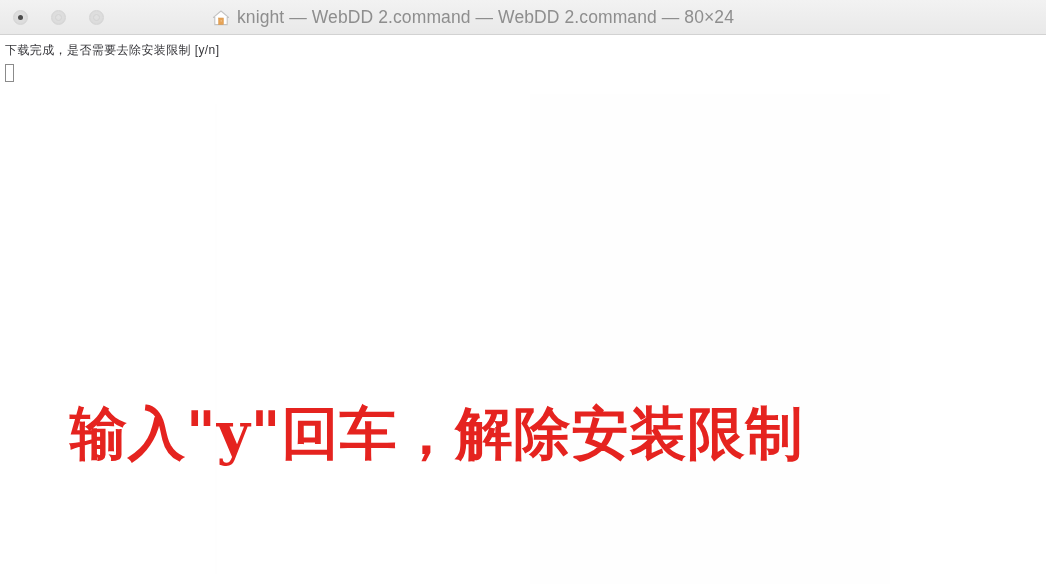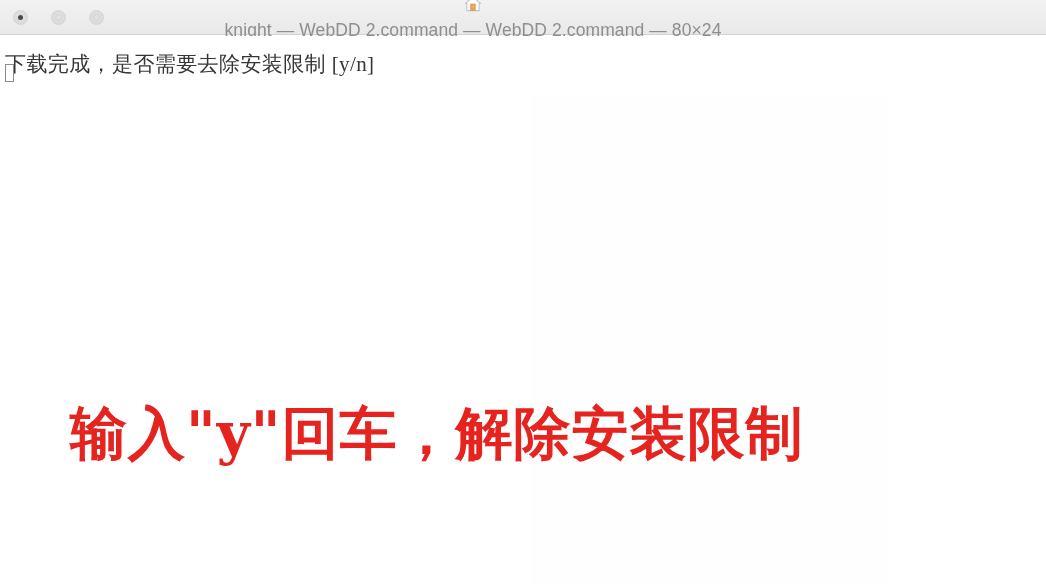--- a/index.html
+++ b/index.html
@@ -78,21 +78,20 @@
     position: absolute;
     left: 0;
     top: 0;
     width: 946px;
     height: 35px;
     display: flex;
     align-items: center;
     justify-content: center;
     gap: 7px;
     pointer-events: none;
-    flex-direction: column;
   }
   #home-icon {
     width: 18px;
     height: 18px;
     display: block;
     flex: 0 0 auto;
     margin-top: 1px;
   }
   #window-title {
     font-family: "Liberation Sans", sans-serif;
@@ -110,23 +109,23 @@
     top: 36px;
     width: 1046px;
     height: 550px;
     background: #ffffff;
     overflow: hidden;
   }
 
   #terminal-line-1 {
     position: absolute;
     left: 5px;
-    top: 18px;
-    font-family: Liberation Serif, serif;
-    font-size: 21px;
+    top: 4px;
+    font-family: Liberation Sans, sans-serif;
+    font-size: 12px;
     line-height: 21px;
     color: #36363a;
     white-space: pre;
     letter-spacing: 0.4px;
   }
 
   #terminal-cursor {
     position: absolute;
     left: 5px;
     top: 28px;

